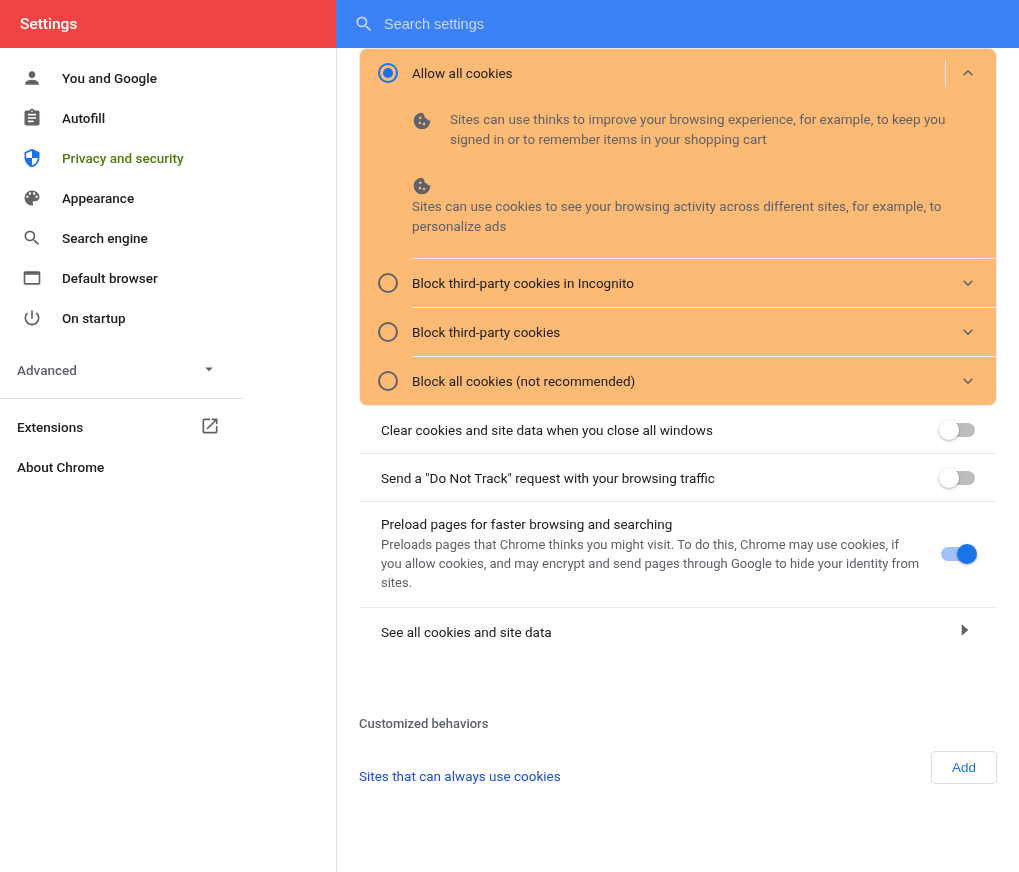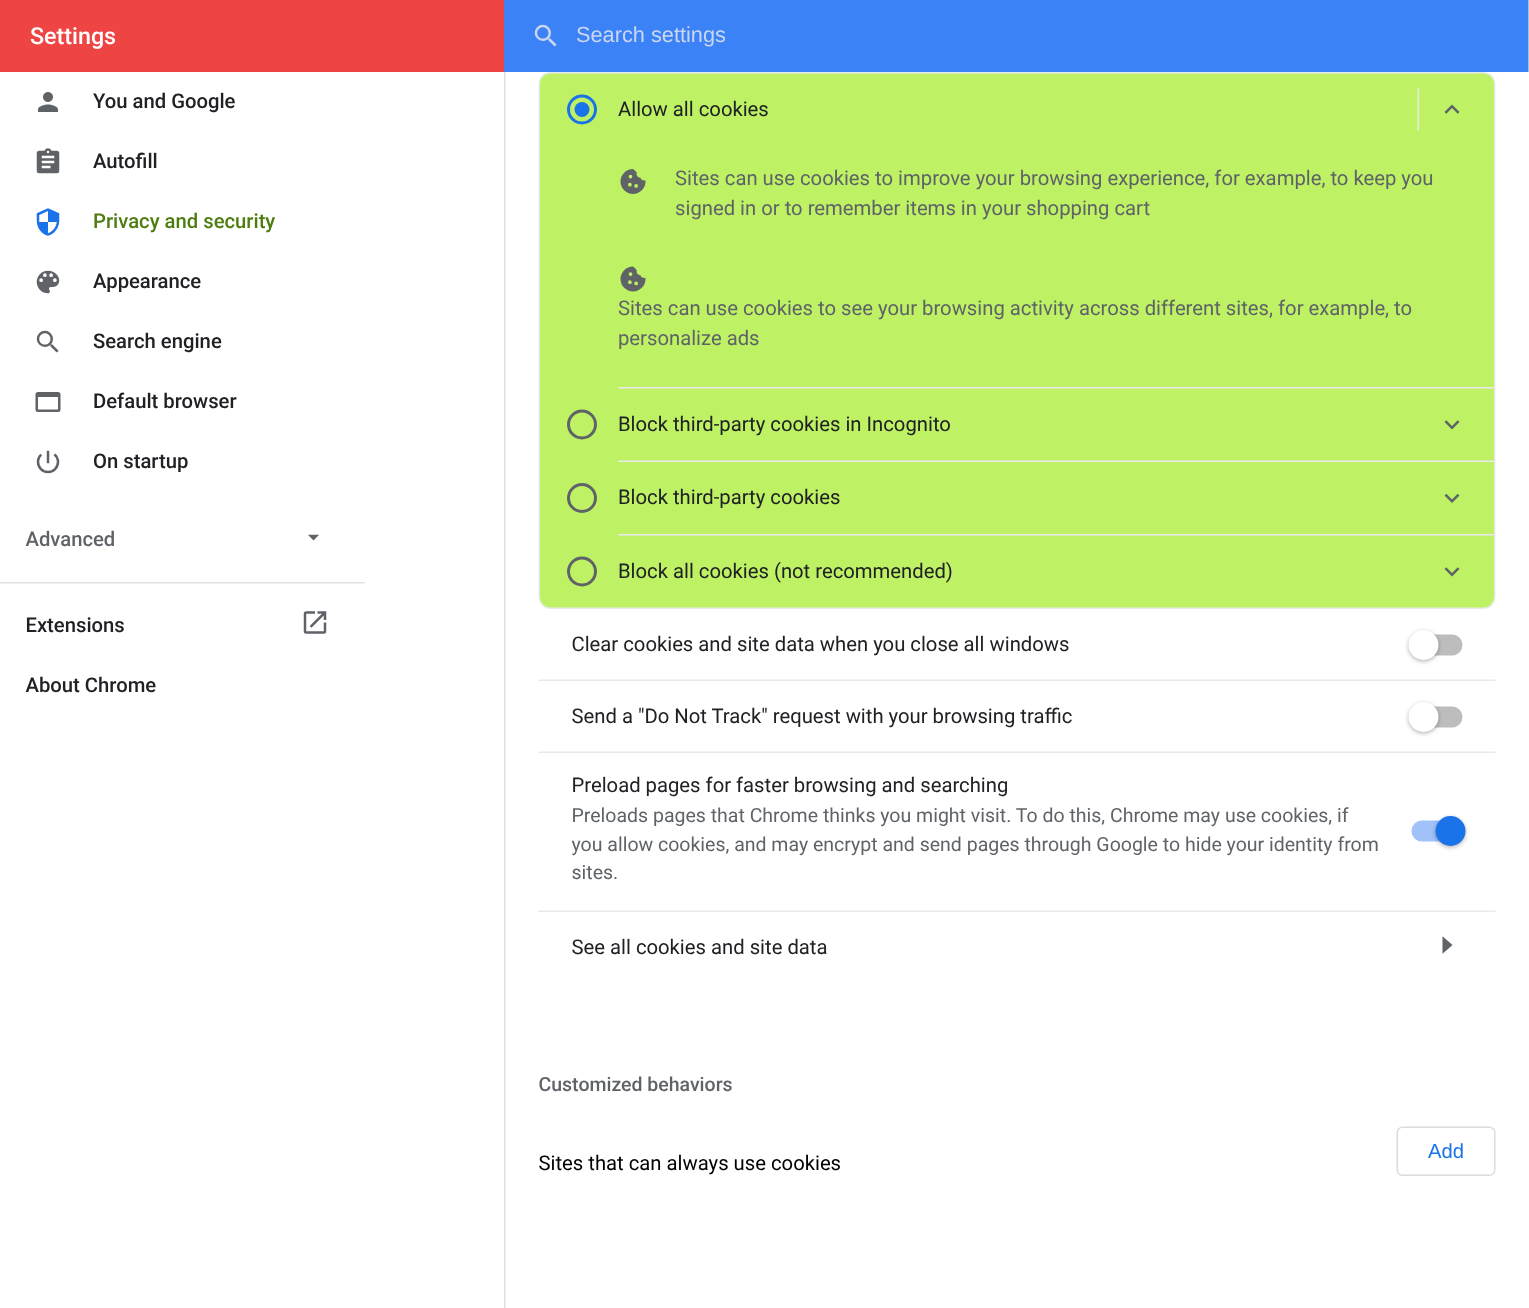--- a/index.html
+++ b/index.html
@@ -5,38 +5,38 @@
 * { box-sizing: border-box; margin: 0; padding: 0; }
 body { font-family: Roboto, "Segoe UI", Arial, sans-serif; font-size: 13px; color: #202124; background: #fff; width: 1019px; height: 872px; overflow: hidden; }
 .header { position: absolute; top: 0; left: 0; right: 0; height: 48px; display: flex; }
 .header-left { width: 336px; background: #ef4444; display: flex; align-items: center; padding-left: 20px; }
 .header-left-title { color: #fff; font-size: 15.5px; font-weight: 500; }
 .header-right { flex: 1; background: #3b82f6; display: flex; align-items: center; position: relative; }
 .header-right-inner { padding-left: 48px; display: flex; align-items: center; width: 100%; height: 100%; }
 .search-icon-wrap { position: absolute; left: 12px; display: flex; align-items: center; justify-content: center; width: 32px; height: 32px; }
 .search-input { background: transparent; border: none; outline: none; color: #fff; font-size: 14.5px; width: 100%; }
 .search-input::placeholder { color: #cbd6f0; }
-.sidebar { position: absolute; top: 48px; left: 0; width: 337px; bottom: 0; border-right: 1px solid #e0e0e0; background:#fff;}
+.sidebar { position: absolute; top: 48px; left: 0; width: 337px; bottom: 0; border-right: 1px solid #e0e0e0; padding-top: 10px; background:#fff;}
 .sidebar-list { padding: 0 90px 0 0; }
 .nav-item { display: flex; align-items: center; height: 40px; padding-left: 22px; cursor: pointer; border-radius: 0 20px 20px 0; }
 .nav-item .icon { width: 20px; height: 20px; display: flex; align-items: center; justify-content: center; color: #5f6368; flex-shrink: 0; margin-right: 20px;}
 .nav-item .label { font-size: 13.5px; color: #202124; font-weight: 500; }
 .nav-item.active .icon { color: #1a73e8; }
 .nav-item.active .label { color: #4d7c0f; }
 .adv-row { display: flex; align-items: center; justify-content: space-between; padding: 0 22px 0 17px; height: 40px; cursor: pointer; margin-top: 12px; width: 240px;}
 .adv-row .adv-label { font-size: 13.5px; color: #5f6368; font-weight: 500; }
 .adv-row .adv-chev { color: #5f6368; }
 .sep { height: 1px; background: #e0e0e0; margin: 8px 93px 8px 0; }
 .plain-item { display: flex; align-items: center; justify-content: space-between; height: 40px; padding: 0 20px 0 17px; cursor: pointer; width: 240px;}
 .plain-item .label { font-size: 13.5px; color: #202124; font-weight: 500; }
 .plain-item .ext-icon { color: #5f6368; }
 .content { position: absolute; top: 48px; left: 337px; right: 0; bottom: 0; overflow-y: auto; padding: 0 0 40px 0;}
 .inner { padding: 0 22px; }
 .section-title { font-size: 13px; color: #5f6368; font-weight: 500; padding: 52px 0 20px 0; }
-.panel { border: 1px solid #e8eaed; border-radius: 8px; background: #bef264; }
+.panel { border: 1px solid #e8eaed; border-radius: 8px; background: #fdba74; }
 .panel-row { display: flex; align-items: center; min-height: 48px; padding: 0 18px; position: relative; }
 .radio { width: 20px; height: 20px; border: 2px solid #5f6368; border-radius: 50%; margin-right: 14px; flex-shrink: 0; position: relative;}
 .radio.checked { border-color: #1a73e8; }
 .radio.checked::after { content: ""; position: absolute; left: 3px; top: 3px; width: 10px; height: 10px; background: #1a73e8; border-radius: 50%; }
 .panel-row .row-label { flex: 1; font-size: 13.5px; color: #202124; }
 .chev { color: #5f6368; width: 20px; height: 20px; display: flex; align-items: center; justify-content: center; }
 .expl { padding: 12px 18px 18px 52px; display: flex; align-items: flex-start; border-left: 0; }
 .expl + .expl { padding-top: 6px; }
 .expl .cookie-icon { width: 20px; height: 20px; color: #5f6368; margin-right: 18px; flex-shrink: 0; margin-top: 2px;}
 .expl .text { font-size: 13.5px; color: #5f6368; line-height: 1.5; padding-right: 8px;}
@@ -46,21 +46,21 @@
 .flat-row .sub { font-size: 13px; color: #5f6368; margin-top: 4px; line-height: 1.45;}
 .toggle { width: 34px; height: 14px; background: #bdbdbd; border-radius: 7px; position: relative; flex-shrink: 0;}
 .toggle .knob { position: absolute; top: -3px; width: 20px; height: 20px; background: #fff; border-radius: 50%; box-shadow: 0 1px 3px rgba(0,0,0,0.3); left: -2px;}
 .toggle.on { background: #a0c2f9; }
 .toggle.on .knob { left: auto; right: -2px; background: #1a73e8; }
 .arrow-nav { display: flex; align-items: center; min-height: 48px; padding: 0 22px; cursor: pointer;}
 .arrow-nav .title { flex:1; font-size: 13.5px; color: #202124; }
 .arrow-nav .arrow { color: #5f6368; }
 .cb-section-header { font-size: 13px; color: #5f6368; font-weight: 500; padding: 60px 0 20px 0; }
 .sites-header-row { display: flex; align-items: flex-end; justify-content: space-between; padding: 0 0 14px 0;}
-.sites-header-row .label { font-size: 13.5px; color: #000000; }
+.sites-header-row .label { font-size: 13.5px; color: #1d4ed8; }
 .add-btn { border: 1px solid #dadce0; background: #fff; color: #1a73e8; font-size: 13.5px; font-weight: 500; padding: 8px 20px; border-radius: 4px; cursor: pointer;}
 .site-row { display: flex; align-items: center; padding: 10px 0 0 52px; }
 svg { width: 20px; height: 20px; fill: currentColor; }
 .icon-small svg { width:18px; height:18px;}
 </style>
 </head>
 <body>
 
 <div class="header">
   <div class="header-left">
@@ -166,21 +166,21 @@
         <span class="chev">
             <svg viewBox="0 0 24 24">
               <path d="M7.41 15.41L12 10.83l4.59 4.58L18 14l-6-6-6 6z"></path>
             </svg>
           </span>
       </div>
       <div class="expl">
         <span class="cookie-icon"><svg viewBox="0 0 24 24">
               <path d="M12 2a10 10 0 00-10 10 10 10 0 0010 10 10 10 0 0010-10c0-.34-.02-.67-.05-1a3 3 0 01-3.95-2A3 3 0 0115 5.05 10 10 0 0012 2zM8.5 8A1.5 1.5 0 1110 9.5 1.5 1.5 0 018.5 8zm1 8a1.5 1.5 0 111.5-1.5A1.5 1.5 0 019.5 16zm5 1a1.5 1.5 0 111.5-1.5A1.5 1.5 0 0114.5 17z"></path>
             </svg></span>
-        <span class="text">Sites can use cookies to improve your browsing experience, for example, to keep you signed in or to remember items in your shopping cart</span>
+        <span class="text">Sites can use thinks to improve your browsing experience, for example, to keep you signed in or to remember items in your shopping cart</span>
       </div>
       <div class="expl" style="padding-bottom:22px;flex-direction:column;">
         <span class="cookie-icon"><svg viewBox="0 0 24 24">
               <path d="M12 2a10 10 0 00-10 10 10 10 0 0010 10 10 10 0 0010-10c0-.34-.02-.67-.05-1a3 3 0 01-3.95-2A3 3 0 0115 5.05 10 10 0 0012 2zM8.5 8A1.5 1.5 0 1110 9.5 1.5 1.5 0 018.5 8zm1 8a1.5 1.5 0 111.5-1.5A1.5 1.5 0 019.5 16zm5 1a1.5 1.5 0 111.5-1.5A1.5 1.5 0 0114.5 17z"></path>
             </svg></span>
         <span class="text">Sites can use cookies to see your browsing activity across different sites, for example, to personalize ads</span>
       </div>
       <div style="height:1px;background:#e8eaed;margin-left:52px;"></div>
 
       <div class="panel-row" style="border-top:none;">

